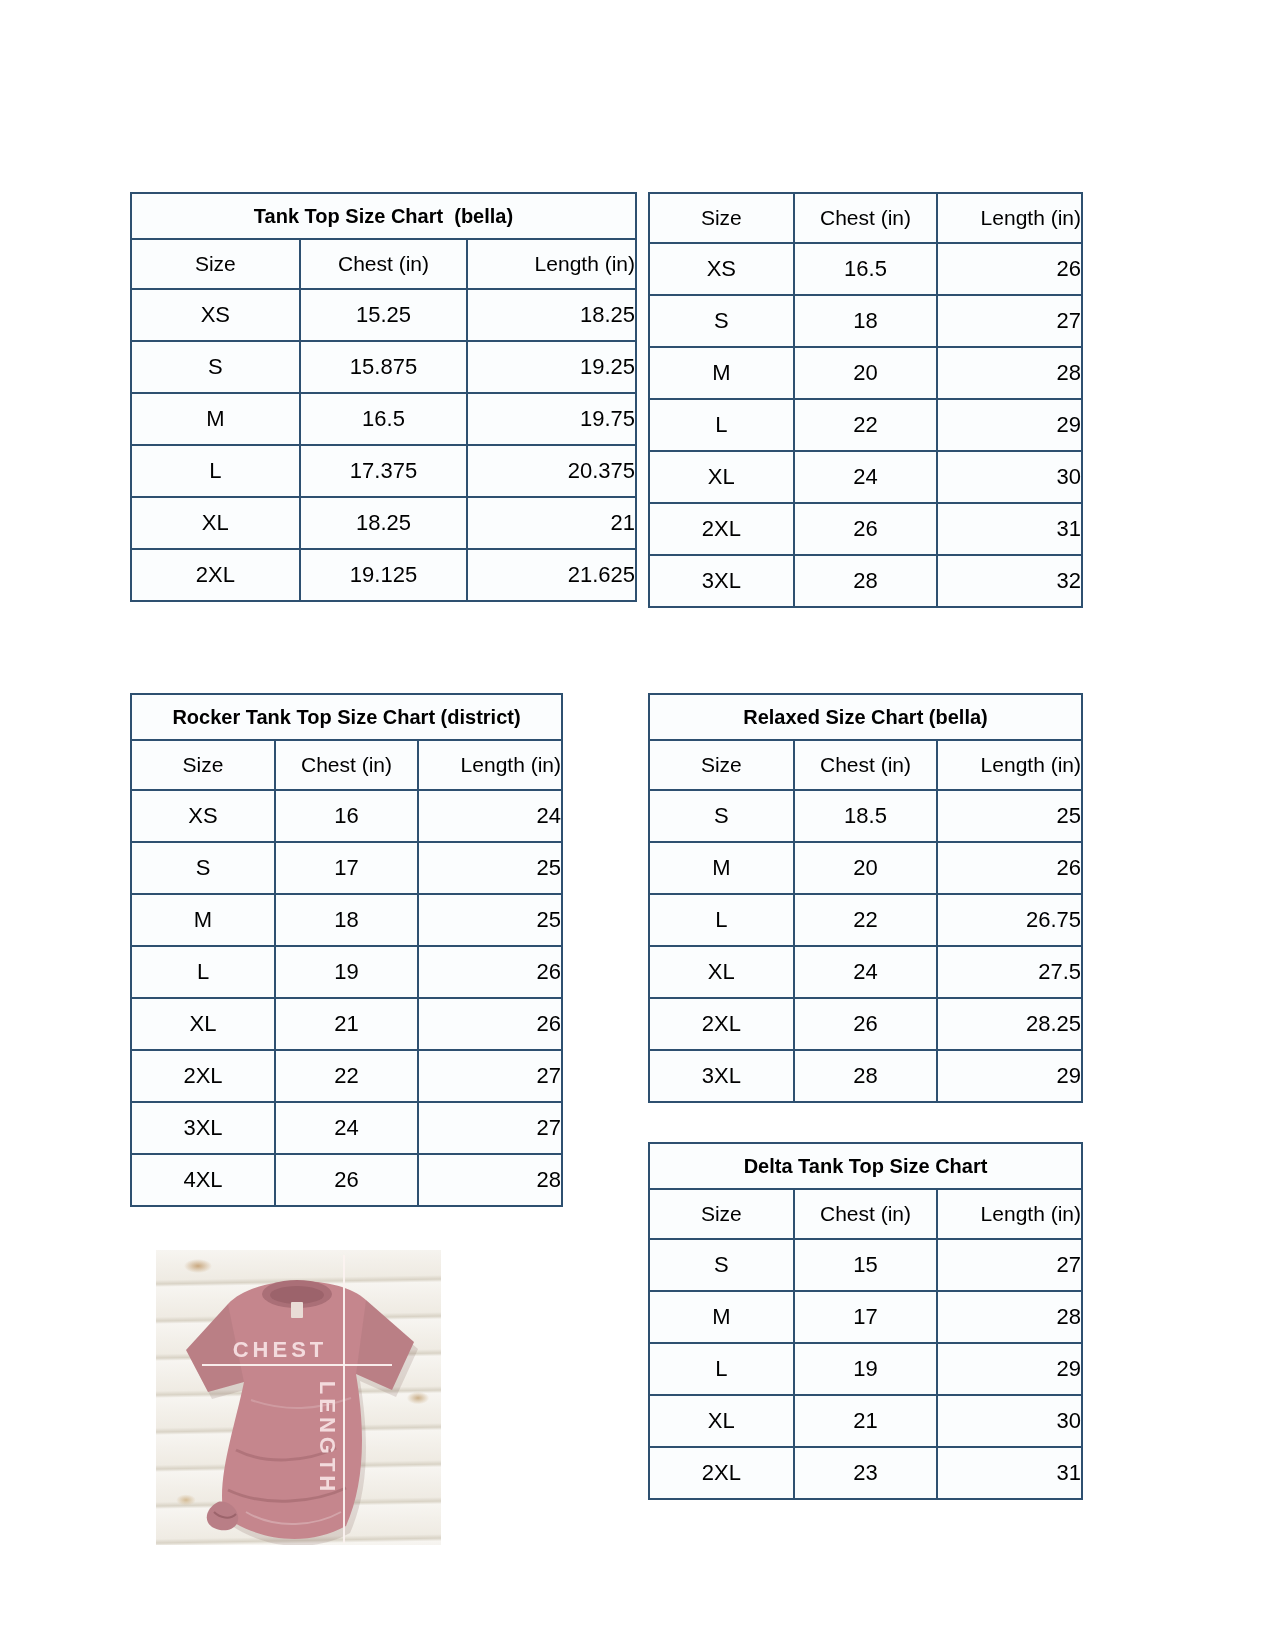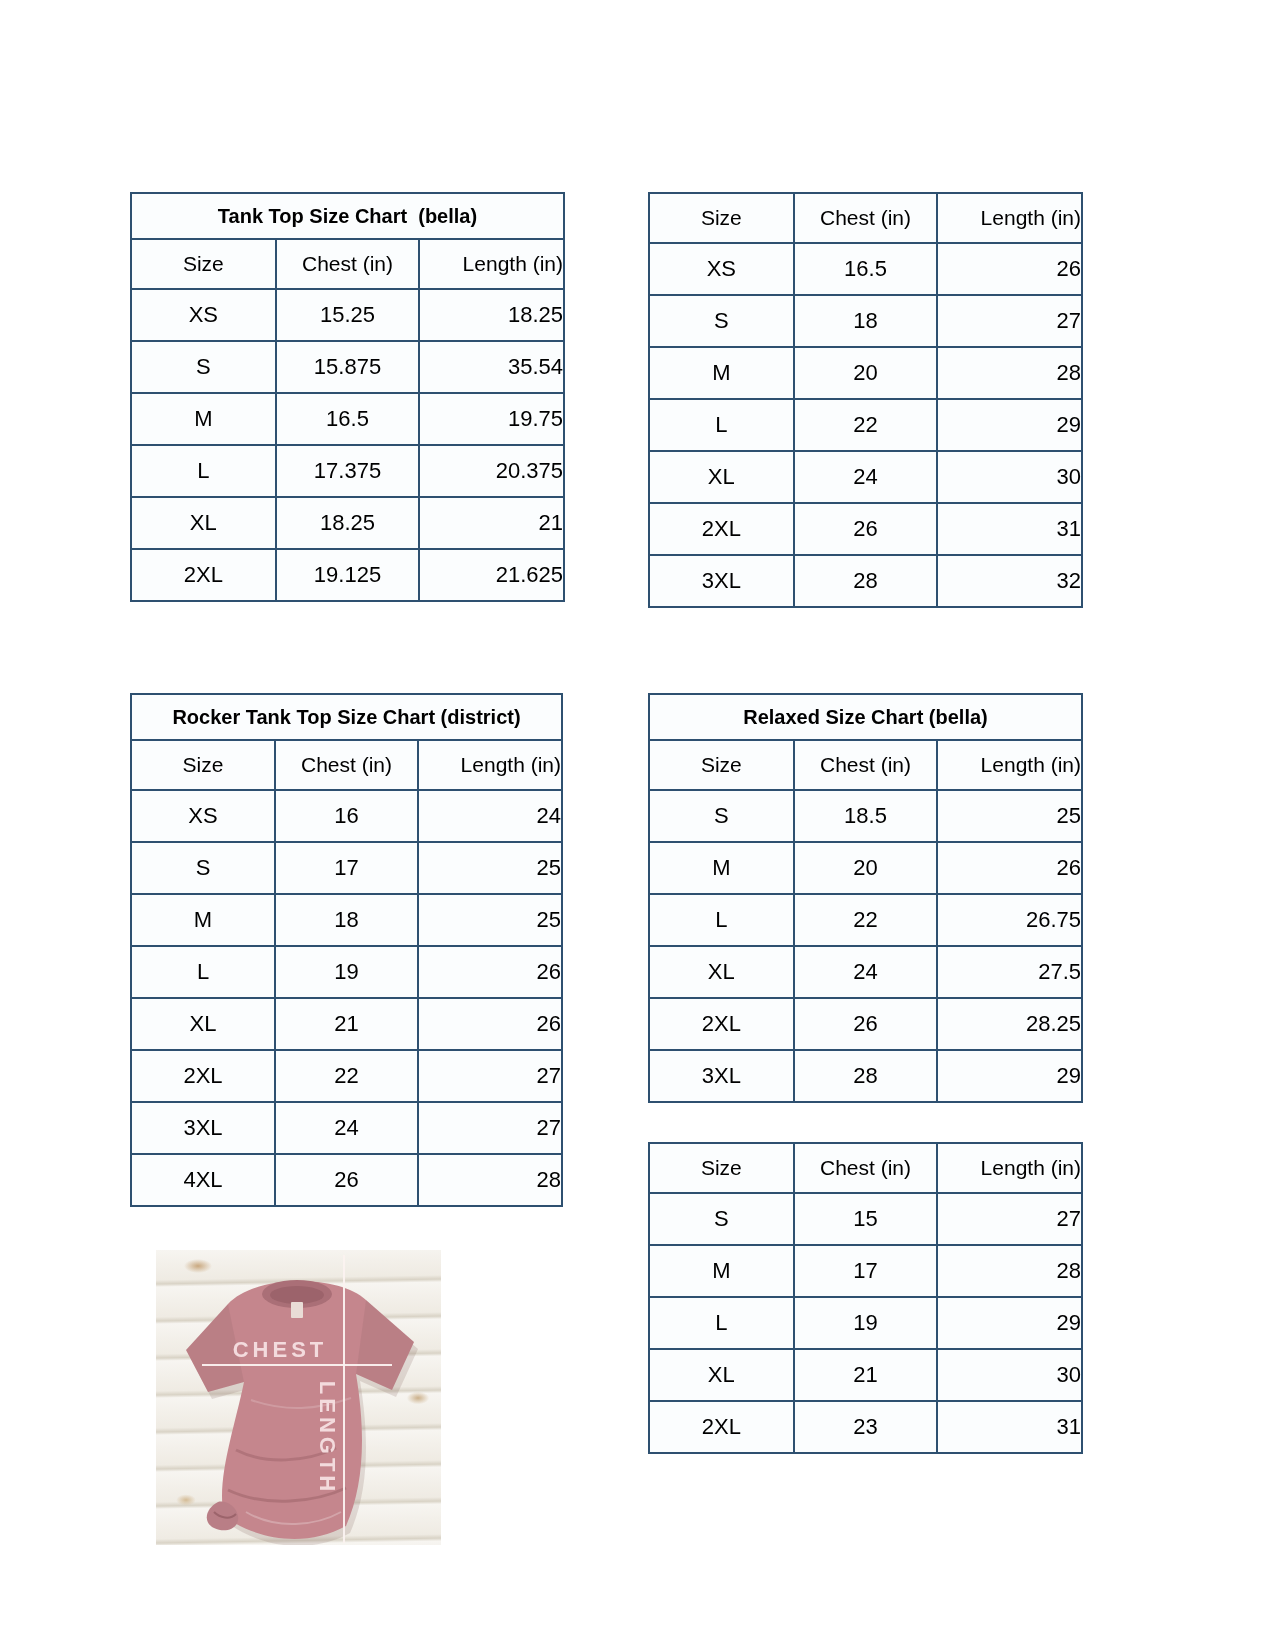--- a/index.html
+++ b/index.html
@@ -19,21 +19,21 @@
     width:100%;border-collapse:collapse;table-layout:fixed;
   }
   .size-table th,.size-table td{
     border:2px solid #2e5070;text-align:center;vertical-align:middle;padding:0;
   }
   .size-table th{height:48px;font-weight:normal;font-size:21px;border-top:none;}
   .size-table td{height:50px;font-size:22px;}
   .size-table th:first-child,.size-table td:first-child{border-left:none;margin-left:6px;}
   .size-table th:last-child,.size-table td:last-child{border-right:none;text-align:right;}
   .size-table tr:last-child td{border-bottom:none;}
-  .t1{left:130px;top:192px;width:435px;}
+  .t1{left:130px;top:192px;width:507px;}
   .t2{left:648px;top:192px;width:435px;}
   .t3{left:130px;top:693px;width:433px;}
   .t4{left:648px;top:693px;width:435px;}
   .t5{left:648px;top:1142px;width:435px;}
   
   .shirt-photo{
     position:absolute;left:156px;top:1250px;width:285px;height:295px;margin:0;overflow:hidden;
     background:
       radial-gradient(ellipse 20px 10px at 42px 16px, #c9a87f 0%, rgba(201,168,127,0) 70%),
       radial-gradient(ellipse 16px 9px at 262px 148px, #cbb08a 0%, rgba(203,176,138,0) 70%),
@@ -68,21 +68,21 @@
         </thead>
         <tbody>
           <tr>
             <td>XS</td>
             <td>15.25</td>
             <td>18.25</td>
           </tr>
           <tr>
             <td>S</td>
             <td>15.875</td>
-            <td>35.54</td>
+            <td>19.25</td>
           </tr>
           <tr>
             <td>M</td>
             <td>16.5</td>
             <td>19.75</td>
           </tr>
           <tr>
             <td>L</td>
             <td>17.375</td>
             <td>20.375</td>
@@ -240,20 +240,21 @@
           </tr>
           <tr>
             <td>3XL</td>
             <td>28</td>
             <td>29</td>
           </tr>
         </tbody>
       </table>
     </section>
   <section class="size-table t5">
+      <div class="tt">Delta Tank Top Size Chart</div>
       <table>
         <thead>
           <tr>
             <th>Size</th>
             <th>Chest (in)</th>
             <th>Length (in)</th>
           </tr>
         </thead>
         <tbody>
           <tr>

